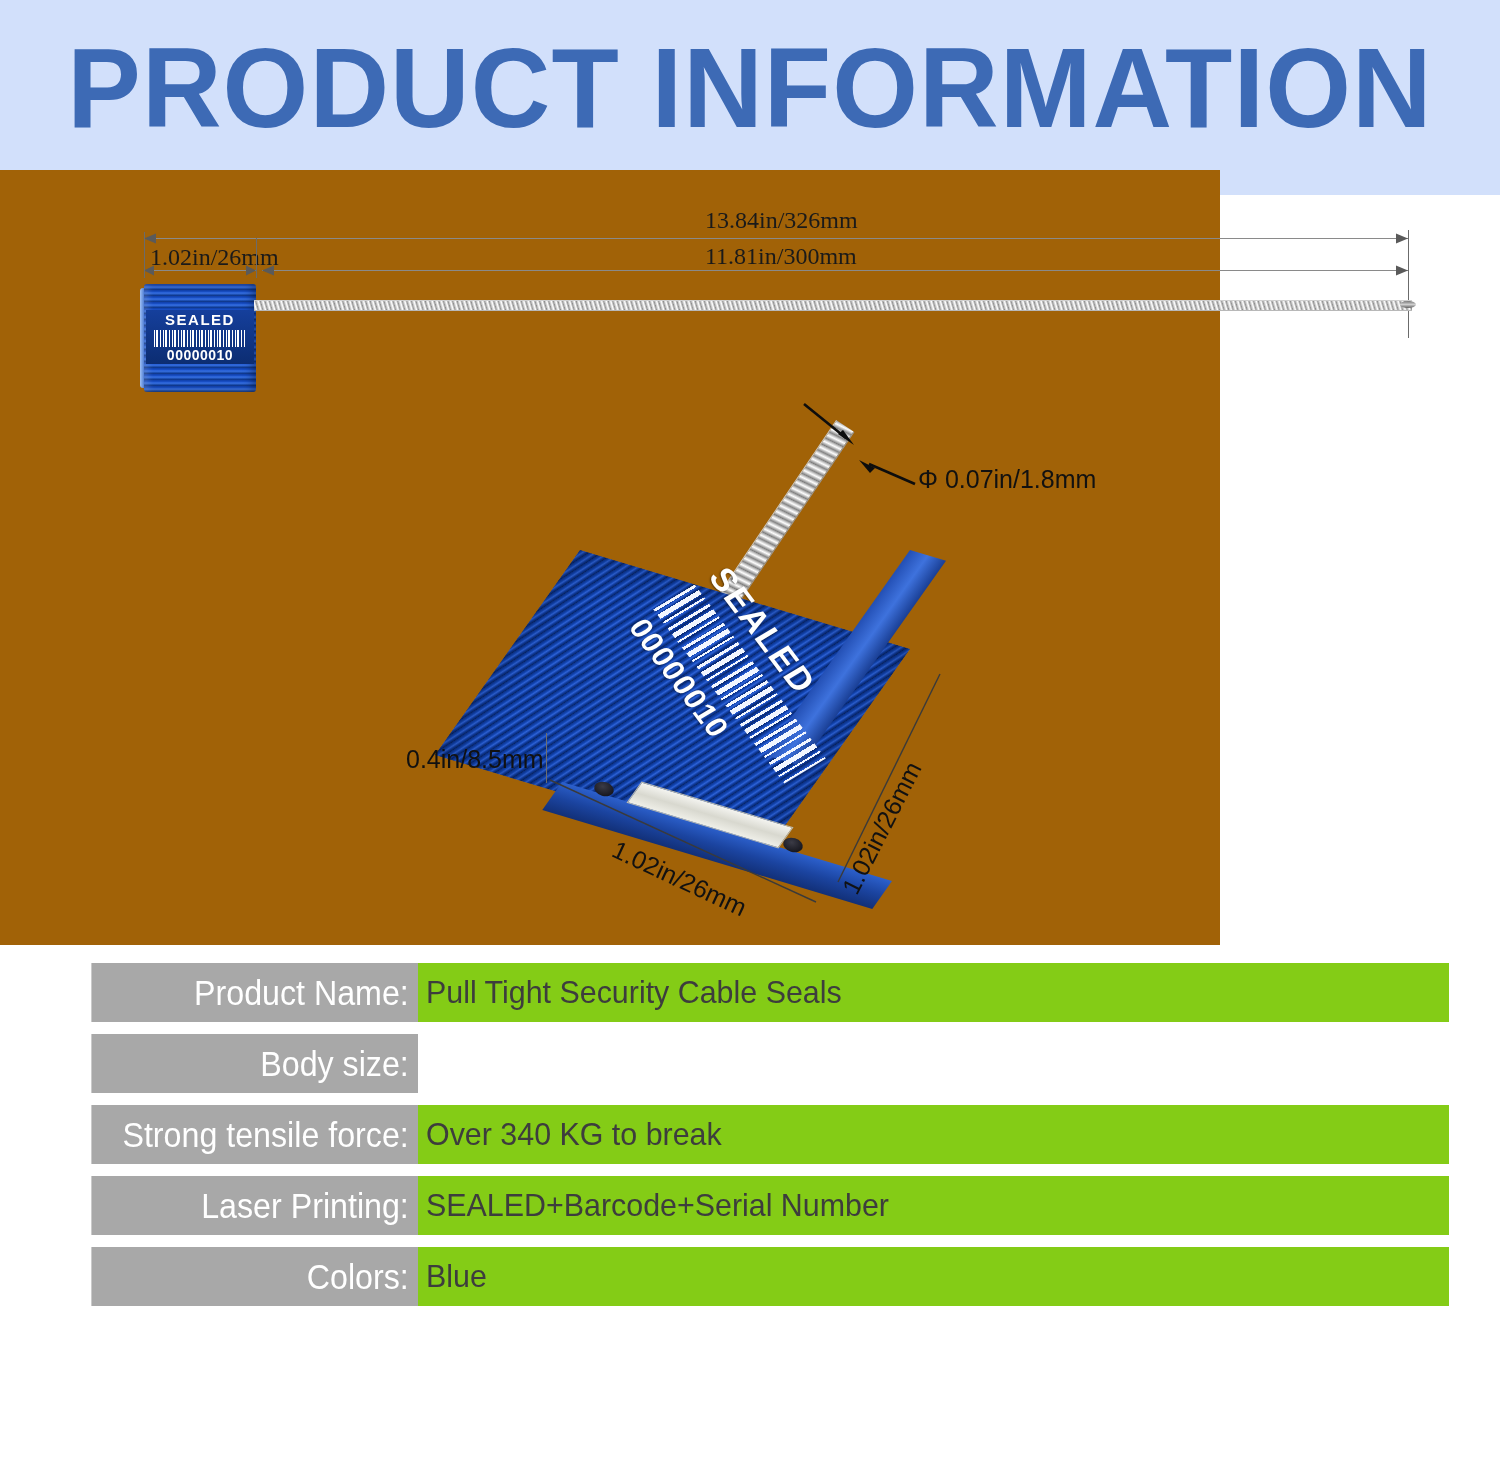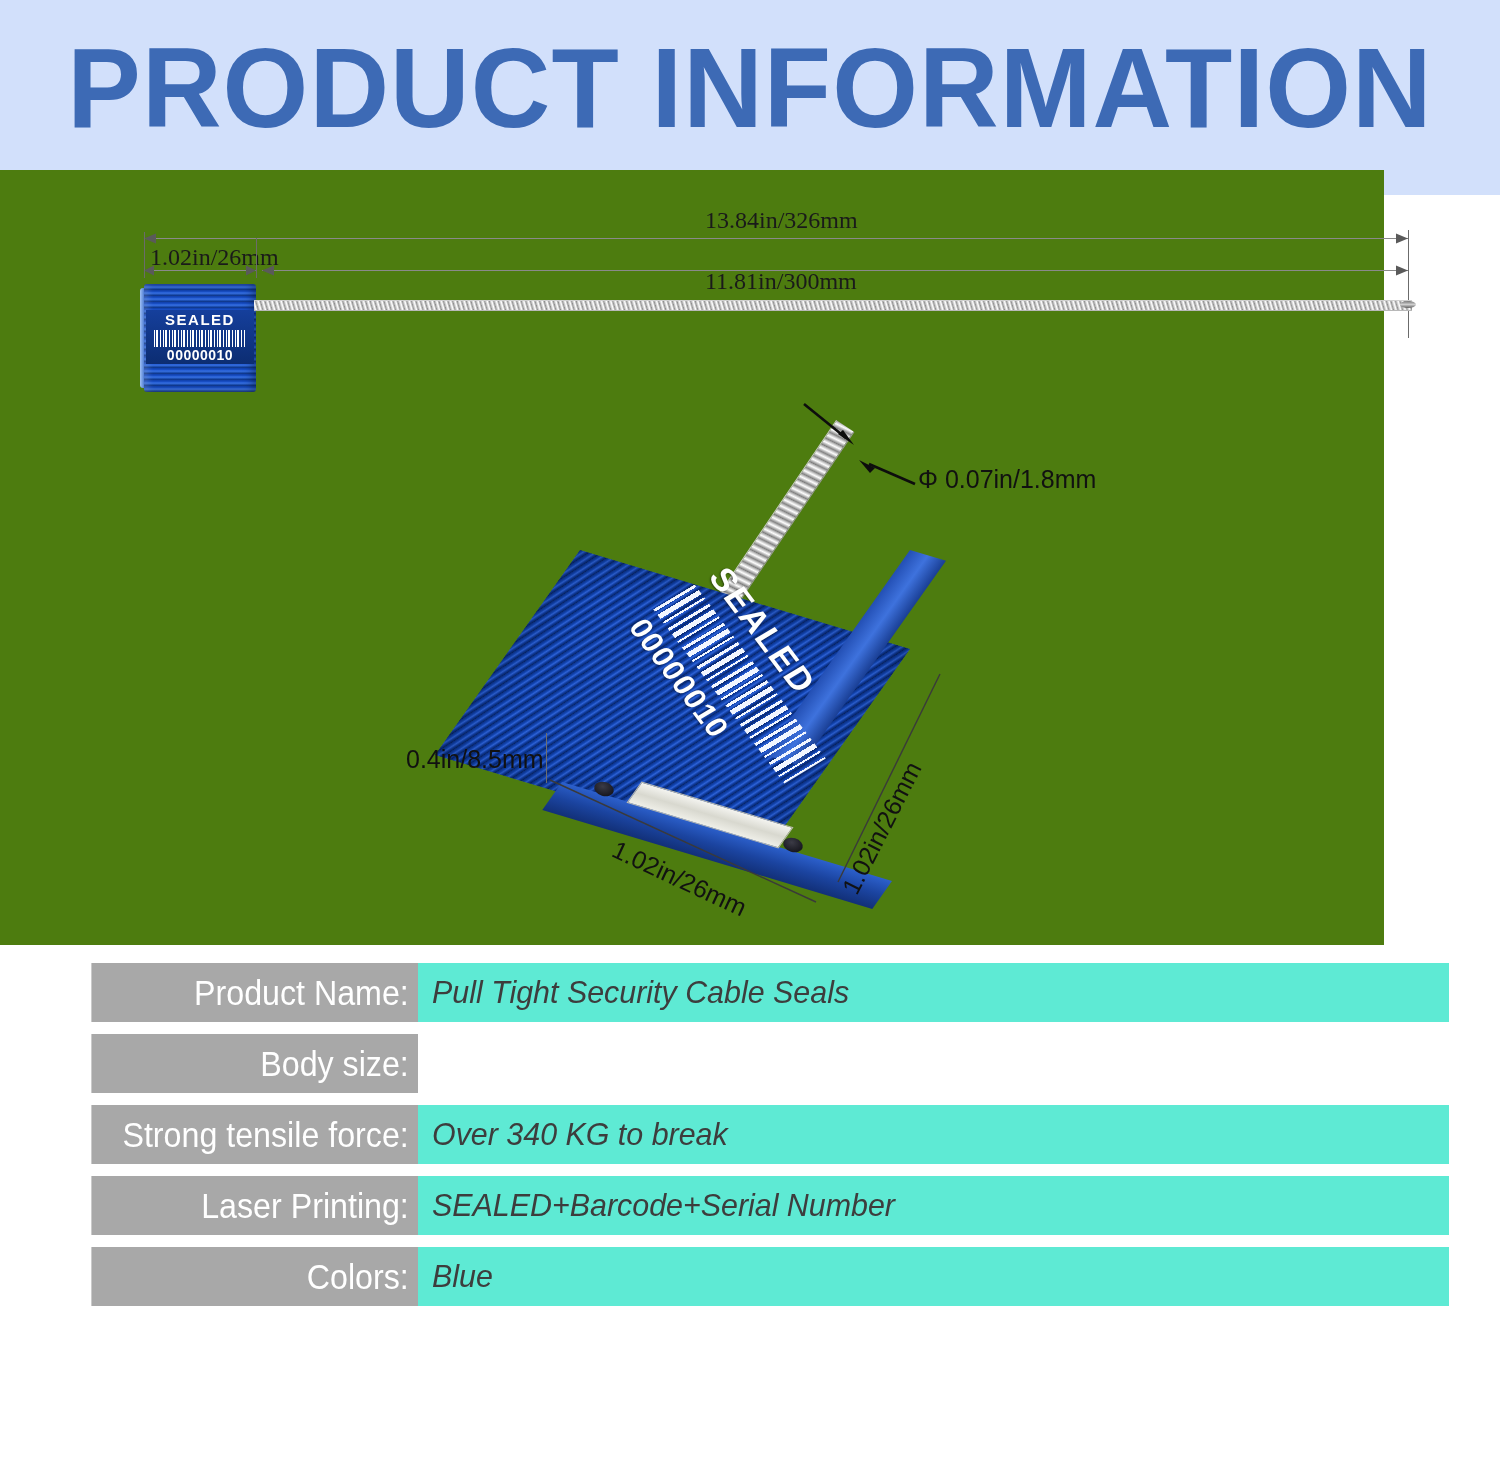--- a/index.html
+++ b/index.html
@@ -35,22 +35,22 @@
     color: #3d6ab5;
     transform: scaleX(1.06) scaleY(1.08);
     transform-origin: center top;
     white-space: nowrap;
   }
 
   
   #diagram {
     position: absolute;
     left: 0; top: 170px;
-    width: 1384px; height: 775px;
-    background: #4d7c0f;
+    width: 1220px; height: 775px;
+    background: #a16207;
   }
 
   .dimtext {
     position: absolute;
     font-family: "Liberation Serif", serif;
     font-size: 24px;
     color: #1a1a1a;
     white-space: nowrap;
   }
   .dimtext-sans {
@@ -290,29 +290,28 @@
     padding-right: 10px;
     box-sizing: border-box;
     font-size: 35px;
     font-family: "Liberation Sans", sans-serif;
     letter-spacing: 0px;
     transform: scaleX(0.92);
     transform-origin: right center;
   }
   .spec-value {
     flex: 1;
-    background: #5eead4;
+    background: #84cc16;
     color: #3d3d3d;
     display: flex;
     align-items: center;
-    padding-left: 14px;
+    padding-left: 8px;
     box-sizing: border-box;
     font-size: 32px;
     font-family: "Liberation Sans", sans-serif;
-    font-style: italic;
   }
   .spec-value span { display: inline-block; transform: scaleX(0.95); transform-origin: left center; }
 
   
   .spec-row.split .spec-value.first { flex: 0 0 425px; }
   .spec-label.second {
     width: 230px;
     flex: 0 0 230px;
   }
   .spec-value.second { flex: 1; }
@@ -328,21 +327,21 @@
 
   <div class="dimtext" style="left:705px; top:37px;">13.84in/326mm</div>
   <div class="hline" style="left:144px; top:68px; width:1264px;"></div>
   <svg class="arrow-svg" style="left:144px; top:63px;" width="14" height="11">
     <polygon points="0,5.5 12,0.5 12,10.5" fill="#5a5a5a"></polygon>
   </svg>
   <svg class="arrow-svg" style="left:1394px; top:63px;" width="14" height="11">
     <polygon points="14,5.5 2,0.5 2,10.5" fill="#5a5a5a"></polygon>
   </svg>
 
-  <div class="dimtext" style="left:705px; top:73px;margin-top:25px;">11.81in/300mm</div>
+  <div class="dimtext" style="left:705px; top:73px;">11.81in/300mm</div>
   <div class="hline" style="left:262px; top:100px; width:1146px;"></div>
   <svg class="arrow-svg" style="left:262px; top:95px;" width="14" height="11">
     <polygon points="0,5.5 12,0.5 12,10.5" fill="#5a5a5a"></polygon>
   </svg>
   <svg class="arrow-svg" style="left:1394px; top:95px;" width="14" height="11">
     <polygon points="14,5.5 2,0.5 2,10.5" fill="#5a5a5a"></polygon>
   </svg>
 
   <div class="dimtext" style="left:150px; top:74px;">1.02in/26mm</div>
   <div class="hline" style="left:144px; top:100px; width:112px;"></div>

